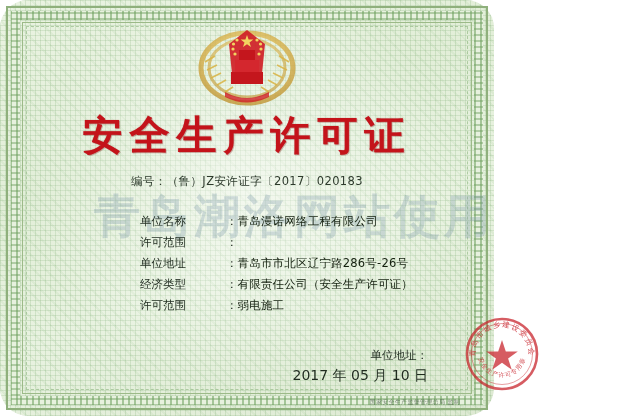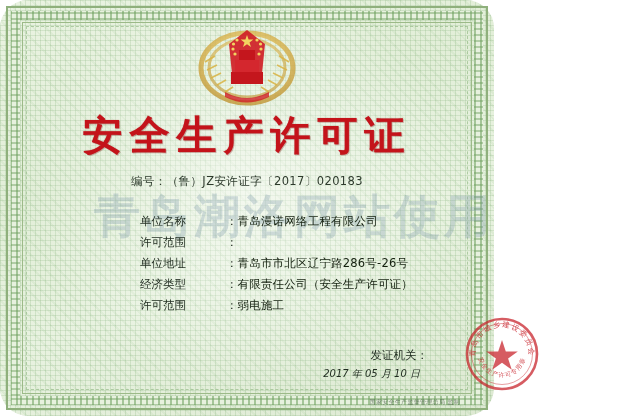--- a/index.html
+++ b/index.html
@@ -146,26 +146,25 @@
   .issuer {
     position: absolute;
     right: 66px;
     top: 348px;
     font-size: 11.5px;
     color: #1f2b1f;
     white-space: nowrap;
   }
   .issue-date {
     position: absolute;
-    right: 74px;
+    right: 66px;
     top: 367px;
-    font-size: 10px;
+    font-size: 14px;
     color: #1f2b1f;
     white-space: nowrap;
-    font-style: italic;
   }
 
   
   .seal {
     position: absolute;
     left: 464px;
     top: 316px;
     width: 76px;
     height: 76px;
     opacity: 0.82;
@@ -277,21 +276,21 @@
 
     <div class="field-row">
       <div class="field-label">许可范围</div>
       <div class="field-colon">：</div>
       <div class="field-value">弱电施工</div>
     </div>
 
   </div>
 
 
-  <div class="issuer">发证机关：</div>
+  <div class="issuer">单位地址：</div>
   <div class="issue-date">2017 年 05 月 10 日</div>
 
   <div class="seal">
     <svg viewBox="0 0 76 76" width="76" height="76" xmlns="http://www.w3.org/2000/svg">
       <circle cx="38" cy="38" r="35" fill="none" stroke="#c8232b" stroke-width="2.6" opacity="0.9"></circle>
       <circle cx="38" cy="38" r="30.5" fill="none" stroke="#c8232b" stroke-width="0.9" opacity="0.6"></circle>
       <polygon points="38,24 41.8,35.4 53.8,35.4 44.1,42.4 47.8,53.8 38,46.8 28.2,53.8 31.9,42.4 22.2,35.4 34.2,35.4" fill="#c8232b" opacity="0.9"></polygon>
       <path id="sealTop" d="M 11 38 A 27 27 0 0 1 65 38" fill="none"></path>
       <path id="sealBot" d="M 15 44 A 24 24 0 0 0 61 44" fill="none"></path>
       <text font-family="DejaVu Serif, serif" font-size="7.4" fill="#c8232b" letter-spacing="1.6">

